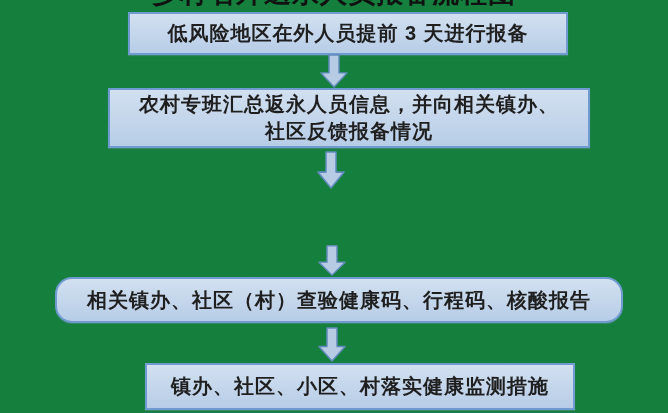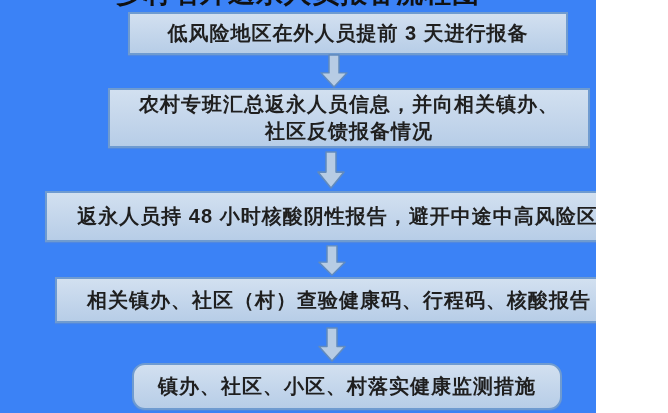--- a/index.html
+++ b/index.html
@@ -1,20 +1,20 @@
 <!DOCTYPE html>
 <html lang="zh"><head>
 <meta charset="utf-8">
 <style>
   html, body { margin: 0; padding: 0; background: #ffffff; }
   #screen {
     position: relative;
-    width: 596px;
+    width: 668px;
     height: 413px;
-    background: #3b82f6;
+    background: #15803d;
     overflow: hidden;
     font-family: "Liberation Sans", sans-serif;
   }
   
   .clipped-title {
     position: absolute;
     top: -20px;
     left: 50%;
     transform: translateX(-50%);
     font-size: 27px;
@@ -37,22 +37,22 @@
     font-size: 20px;
     font-weight: 600;
     line-height: 27px;
     letter-spacing: 1px;
     white-space: pre-line;
     box-shadow: 0 1px 1px rgba(120,150,185,0.35);
   }
   .box-1 { left: 128px; top: 12px;  width: 440px; height: 43px; }
   .box-2 { left: 108px;  top: 88px;  width: 482px; height: 60px; }
   .box-3 { left: 45px;  top: 191px; width: 585px; height: 51px; }
-  .box-4 { left: 55px;  top: 277px; width: 568px; height: 46px; }
-  .box-5 { left: 132px; top: 363px; width: 430px; height: 47px; border-radius: 13px; }
+  .box-4 { left: 55px;  top: 277px; width: 568px; height: 46px; border-radius: 17px; }
+  .box-5 { left: 145px; top: 363px; width: 430px; height: 47px; }
 
   .block-arrow { position: absolute; width: 30px; }
   .arrow-1 { left: 319px; top: 54px;  height: 34px; }
   .arrow-2 { left: 316px; top: 151px; height: 38px; }
   .arrow-3 { left: 317px; top: 245px; height: 31px; }
   .arrow-4 { left: 317px; top: 327px; height: 35px; }
   .block-arrow svg { display: block; width: 100%; height: 100%; }
   .block-arrow polygon {
     fill: var(--arrow-fill, #b7cce4);
     stroke: var(--arrow-border, #628bbd);
@@ -77,21 +77,20 @@
 
   <div class="flow-box box-2">农村专班汇总返永人员信息，并向相关镇办、
 社区反馈报备情况</div>
 
   <div class="block-arrow arrow-2">
     <svg viewBox="0 0 30 36" preserveAspectRatio="none" aria-hidden="true">
       <polygon points="10,1 20,1 20,20 28,20 15,35 2,20 10,20"></polygon>
     </svg>
   </div>
 
-  <div class="flow-box box-3">返永人员持 48 小时核酸阴性报告，避开中途中高风险区</div>
 
   <div class="block-arrow arrow-3">
     <svg viewBox="0 0 30 36" preserveAspectRatio="none" aria-hidden="true">
       <polygon points="10,1 20,1 20,20 28,20 15,35 2,20 10,20"></polygon>
     </svg>
   </div>
 
   <div class="flow-box box-4">相关镇办、社区（村）查验健康码、行程码、核酸报告</div>
 
   <div class="block-arrow arrow-4">

